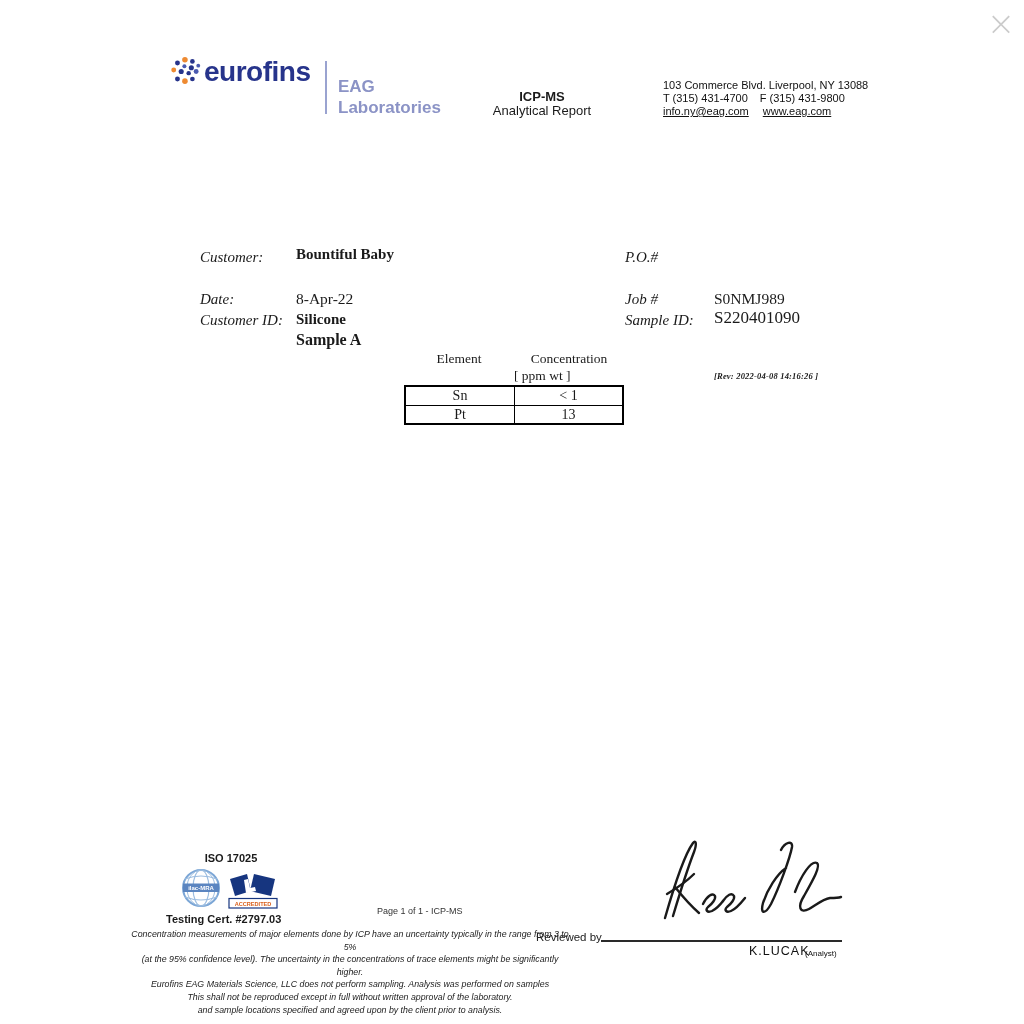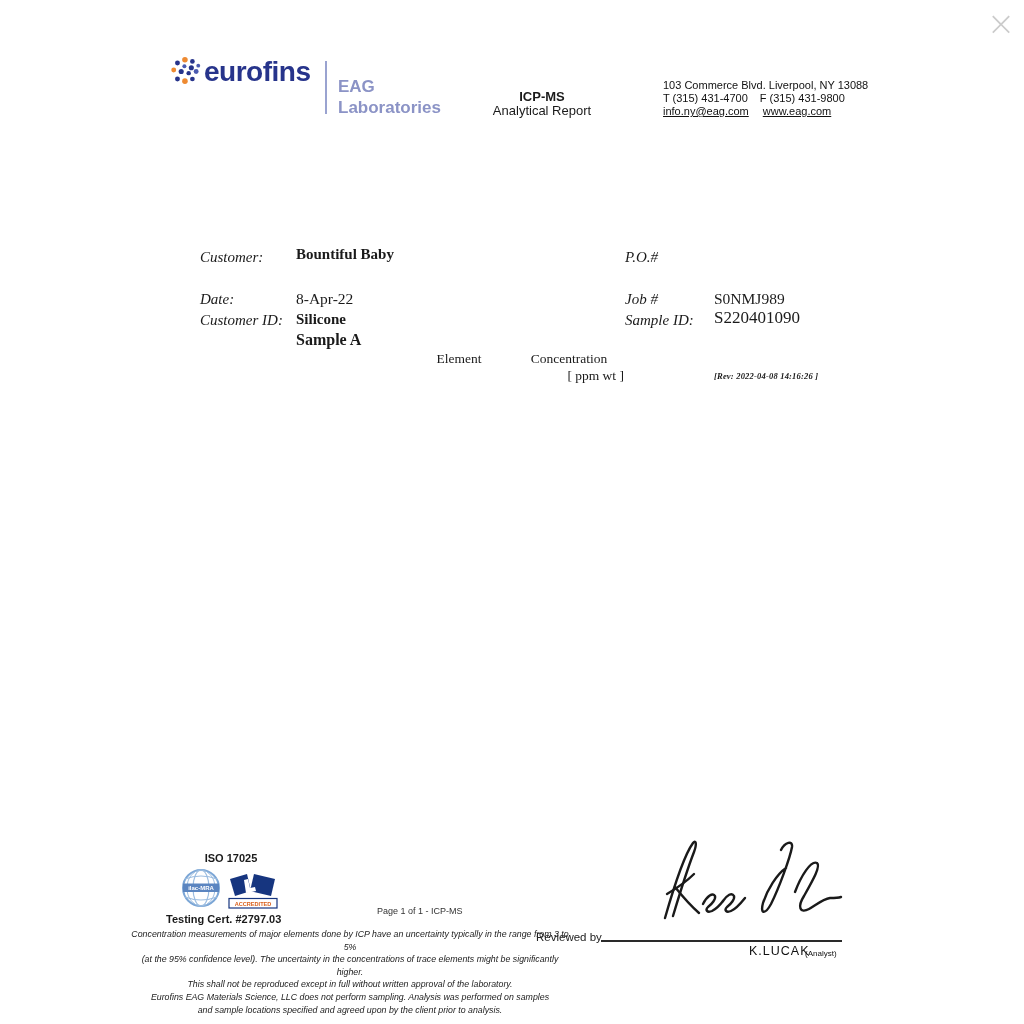--- a/index.html
+++ b/index.html
@@ -56,21 +56,21 @@
   .sampleid-value   { left:714px; top:308px; font-size:17px; }
   .sample-name      { left:296px; top:331px; font-size:16px; }
   .rev-note {
     left:714px; top:333px; font-family:"Liberation Serif", serif;
     font-weight:bold; font-style:italic; font-size:8.5px; letter-spacing:0.2px;margin-top:38px;
   }
 
   
   .th-element { left:404px; top:351px; width:110px; text-align:center; font-size:13.5px; }
   .th-conc    { left:514px; top:351px; width:110px; text-align:center; font-size:13.5px; }
-  .th-unit    { left:514px; top:368px; width:110px; text-align:right; font-size:13.5px; }
+  .th-unit    { left:514px; top:368px; width:110px; text-align:left; font-size:13.5px; }
   .results-table {
     left:404px; top:385px; width:220px;
     border:2px solid #000;
   }
   .tr { display:flex; height:18px; }
   .tr + .tr { border-top:1px solid #000; }
   .td { font-family:"Liberation Serif", serif; font-size:14px; line-height:17px; text-align:center; }
   .td-el   { width:109px; border-right:1px solid #000; }
   .td-conc { flex:1; }
 
@@ -148,20 +148,30 @@
   <div class="abs lbl sampleid-label">Sample ID:</div>
   <div class="abs serif sampleid-value">S220401090</div>
 
   <div class="abs val-b sample-name">Sample A</div>
   <div class="abs rev-note">[Rev: 2022-04-08  14:16:26 ]</div>
 
   <div class="abs serif th-element">Element</div>
   <div class="abs serif th-conc">Concentration</div>
   <div class="abs serif th-unit">[ ppm wt ]</div>
 
+  <div class="abs results-table">
+    <div class="tr">
+      <div class="td td-el">Sn</div>
+      <div class="td td-conc">&lt; 1</div>
+    </div>
+    <div class="tr">
+      <div class="td td-el">Pt</div>
+      <div class="td td-conc">13</div>
+    </div>
+  </div>
 
   <div class="abs iso-label">ISO 17025</div>
 
   <div class="abs ilac-logo">
     <svg width="40" height="40" viewBox="0 0 40 40">
       <circle cx="20" cy="20" r="18" fill="#ffffff" stroke="#7ba6d6" stroke-width="2"></circle>
       <ellipse cx="20" cy="20" rx="8" ry="18" fill="none" stroke="#9cbde0" stroke-width="1.2"></ellipse>
       <ellipse cx="20" cy="20" rx="14" ry="18" fill="none" stroke="#9cbde0" stroke-width="1"></ellipse>
       <path d="M4,11 Q20,5 36,11 M4,29 Q20,35 36,29" fill="none" stroke="#9cbde0" stroke-width="1.2"></path>
       <rect x="2" y="15.5" width="36" height="8.5" fill="#5b85c0"></rect>
@@ -178,22 +188,22 @@
       <text x="26" y="33.6" text-anchor="middle" font-family="Liberation Sans, sans-serif" font-size="5.6" font-weight="bold" fill="#d9601c">ACCREDITED</text>
     </svg>
   </div>
 
   <div class="abs testing-cert">Testing Cert. #2797.03</div>
   <div class="abs page-info">Page 1 of 1 - ICP-MS</div>
 
   <div class="abs disclaimer">
     <div>Concentration measurements of major elements done by ICP have an uncertainty typically in the range from 3 to 5%</div>
     <div>(at the 95% confidence level). The uncertainty in the concentrations of trace elements might be significantly higher.</div>
+    <div>Eurofins EAG Materials Science, LLC does not perform sampling. Analysis was performed on samples</div>
     <div>This shall not be reproduced except in full without written approval of the laboratory.</div>
-    <div>Eurofins EAG Materials Science, LLC does not perform sampling. Analysis was performed on samples</div>
     <div>and sample locations specified and agreed upon by the client prior to analysis.</div>
   </div>
 
   <div class="abs signature">
     <svg width="190" height="94" viewBox="0 0 190 94">
       <g fill="none" stroke="#1a1a1a" stroke-width="2.4" stroke-linecap="round">
         <path d="M12,82 C20,54 32,18 40,7 C43,3 44,8 41,16 C34,34 26,60 20,80"></path>
         <path d="M41,38 C33,46 24,52 14,58"></path>
         <path d="M22,51 C30,61 38,70 46,77"></path>
         <path d="M50,68 C54,60 60,56 62,60 C63,63 59,68 55,71 C52,74 54,77 59,75 C63,73 67,69 70,65"></path>

